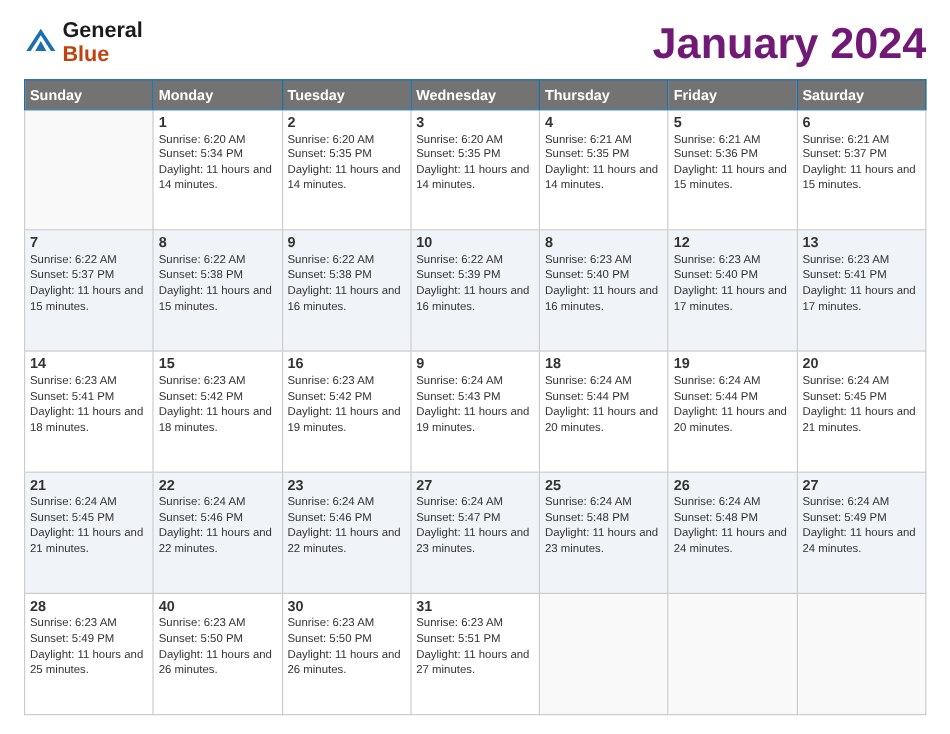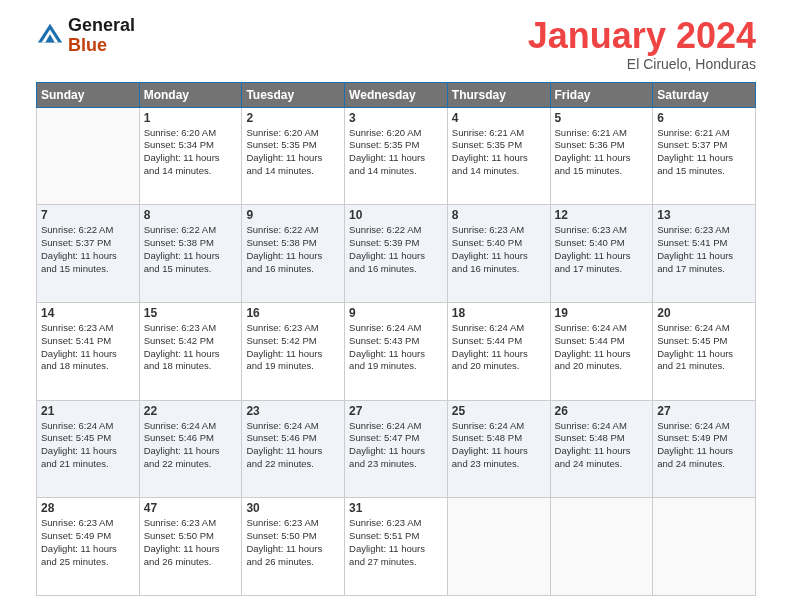--- a/index.html
+++ b/index.html
@@ -6,21 +6,21 @@
     body {
       font-family: Arial, sans-serif;
       background: #fff;
       width: 792px;
       height: 612px;
       overflow: hidden;
     }
     .page {
       width: 792px;
       height: 612px;
-      padding: 16px 36px;
+      padding: 16px 20px;
       display: flex;
       flex-direction: column;
     }
     .header {
       display: flex;
       justify-content: space-between;
       align-items: flex-start;
       margin-bottom: 10px;
     }
     .logo {
@@ -46,21 +46,21 @@
       width: 28px;
       height: 28px;
       margin-right: 4px;
     }
     .title-block {
       text-align: right;
     }
     .month-title {
       font-size: 36px;
       font-weight: bold;
-      color: #ef4444;
+      color: #701a75;
       line-height: 1.1;
     }
     .subtitle {
       font-size: 14px;
       color: #555;
     }
     .calendar {
       flex: 1;
       border: 1px solid #ccc;
       border-collapse: collapse;
@@ -113,21 +113,20 @@
         <polygon points="15,8 24,22 6,22" fill="#fff"></polygon>
         <polygon points="15,13 20,22 10,22" fill="#1a6faf"></polygon>
       </svg>
       <div class="logo-text">
         <span class="logo-general">General</span>
         <span class="logo-blue">Blue</span>
       </div>
     </div>
     <div class="title-block">
       <div class="month-title">January 2024</div>
-      <div class="subtitle">El Ciruelo, Honduras</div>
     </div>
   </div>
 
   <table class="calendar">
     <thead>
       <tr>
       <th>Sunday</th>
           <th>Monday</th>
           <th>Tuesday</th>
           <th>Wednesday</th>
@@ -253,21 +252,21 @@
             <span class="day-num">27</span>
             <div class="day-info">Sunrise: 6:24 AM<br>Sunset: 5:49 PM<br>Daylight: 11 hours and 24 minutes.</div>
           </td>
         </tr>
         <tr>
           <td>
             <span class="day-num">28</span>
             <div class="day-info">Sunrise: 6:23 AM<br>Sunset: 5:49 PM<br>Daylight: 11 hours and 25 minutes.</div>
           </td>
           <td>
-            <span class="day-num">47</span>
+            <span class="day-num">40</span>
             <div class="day-info">Sunrise: 6:23 AM<br>Sunset: 5:50 PM<br>Daylight: 11 hours and 26 minutes.</div>
           </td>
           <td>
             <span class="day-num">30</span>
             <div class="day-info">Sunrise: 6:23 AM<br>Sunset: 5:50 PM<br>Daylight: 11 hours and 26 minutes.</div>
           </td>
           <td>
             <span class="day-num">31</span>
             <div class="day-info">Sunrise: 6:23 AM<br>Sunset: 5:51 PM<br>Daylight: 11 hours and 27 minutes.</div>
           </td>

